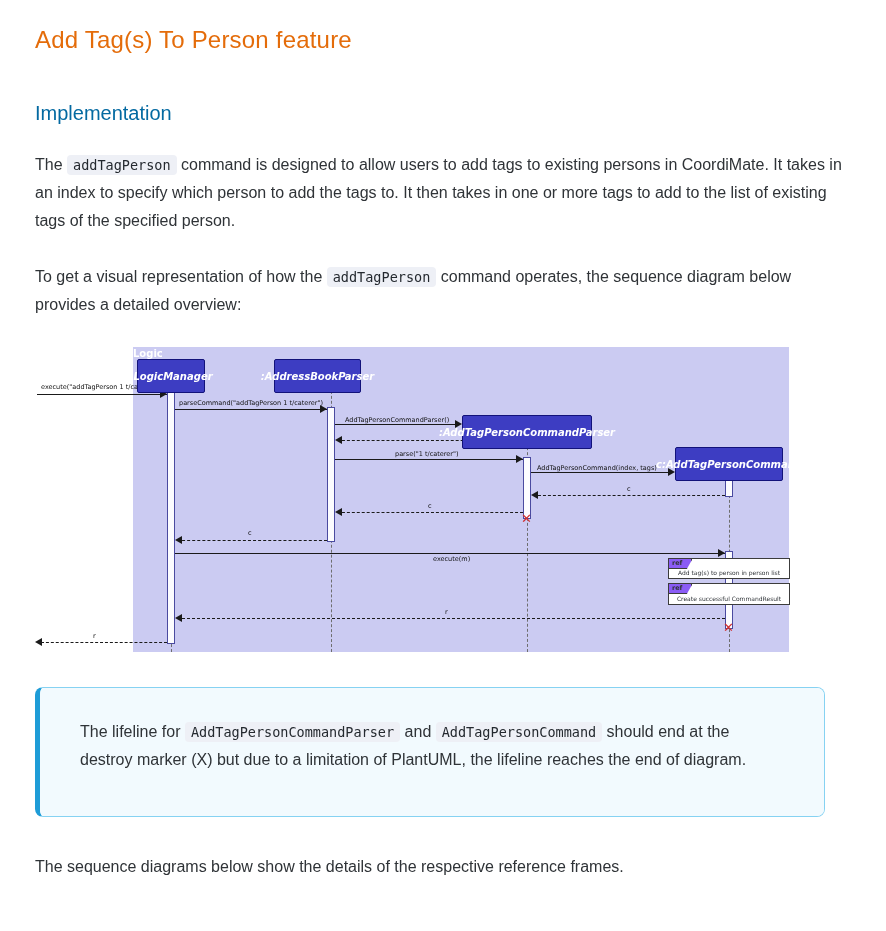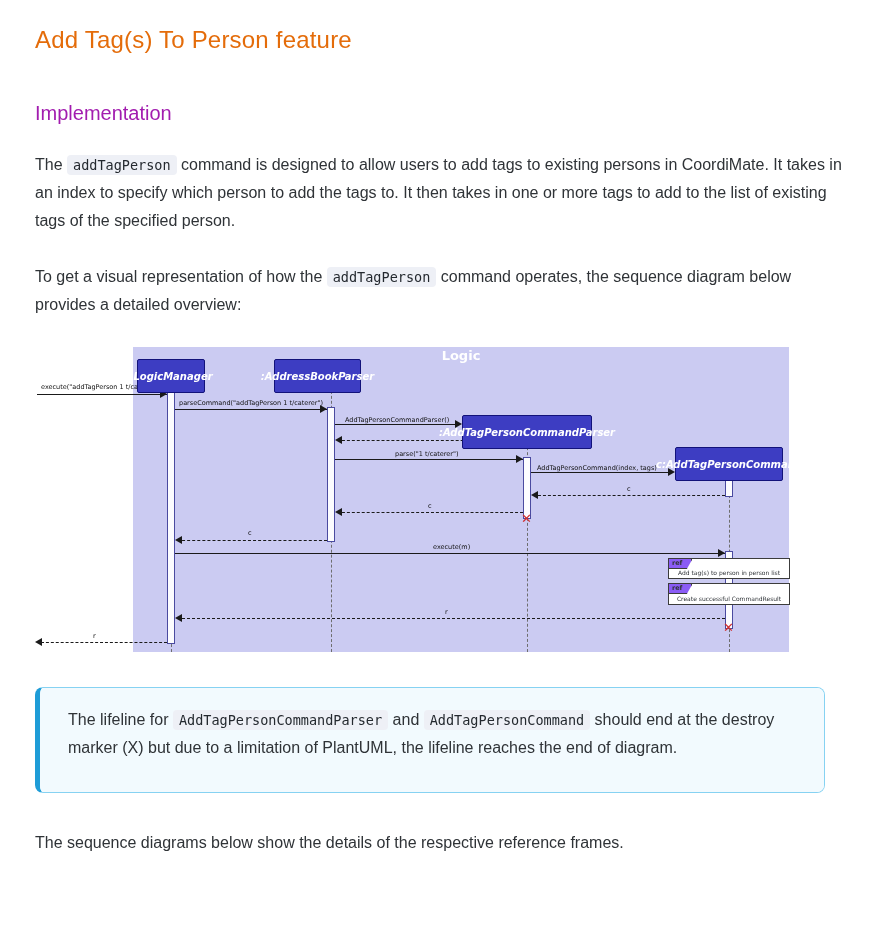--- a/index.html
+++ b/index.html
@@ -8,43 +8,43 @@
     font-family: "Liberation Sans", sans-serif;
     color: #2f3337;
   }
   .page { width: 886px; box-sizing: border-box; padding: 12px 35px 30px 35px; }
 
   h1.page-title {
     color: #e46c0a; font-size: 24px; font-weight: 400;
     margin: 14px 0 0 0; letter-spacing: 0.2px;
   }
   h2.section-heading {
-    color: #a21caf; font-size: 20px; font-weight: 400;
+    color: #0369a1; font-size: 20px; font-weight: 400;
     margin: 48px 0 26px 0;
   }
   p.body-text { font-size: 16px; line-height: 1.75; margin: 0 0 28px 0; }
   code.inline {
     font-family: "DejaVu Sans Mono", monospace;
     font-size: 13.5px;
     background: #eef0f6;
     color: #24292f;
     padding: 2px 6px;
     border-radius: 4px;
   }
 
   
   .seq {
     position: relative; width: 754px; height: 305px;
     margin: 0 0 0 0;
     font-family: "DejaVu Sans", sans-serif;
   }
   .seq .frame { position: absolute; background: #cbcbf2; }
   .seq .frame-title {
-    position: absolute; text-align: center; color: #ffffff;
-    font-size: 13px; font-weight: bold;
+    position: absolute; text-align: left; color: #ffffff;
+    font-size: 10px; font-weight: bold;
   }
   .ll { position: absolute; width: 0; border-left: 1px dashed #6e6e6e; }
   .act {
     position: absolute; width: 8px; box-sizing: border-box;
     background: #fcfcff; border: 1px solid #4a4aa0;
   }
   .pt {
     position: absolute; height: 34px; box-sizing: border-box;
     background: #3d3dc2; border: 1px solid #12127a; border-radius: 2px;
     color: #ffffff; font-weight: bold; font-size: 10px;
@@ -87,21 +87,21 @@
     border-radius: 8px;
     overflow: hidden;
   }
   .note-header {
     background: #d9eefa;
     padding: 19px 24px 15px 24px;
     display: flex; align-items: center; gap: 14px;
   }
   .note-title { font-weight: bold; font-size: 16px; color: #1b2733; }
   .note-body { background: #f2fafe; padding: 14px 24px 26px 24px; }
-  .note-body p { margin: 4px; }
+  .note-body p { margin: 16px; }
 
   p.closing { margin: 36px 0 0 0; }
 </style>
 </head>
 <body>
 
 <div class="page">
 
   <h1 class="page-title">Add Tag(s) To Person feature</h1>
 
@@ -160,21 +160,21 @@
     <div class="ah l" style="left:496px;top:144px;"></div>
 
     <div class="mlabel" style="left:393px;top:155px;">c</div>
     <div class="ln dash" style="left:302px;top:165px;width:186px;"></div>
     <div class="ah l" style="left:300px;top:161px;"></div>
 
     <div class="mlabel" style="left:213px;top:182px;">c</div>
     <div class="ln dash" style="left:142px;top:193px;width:150px;"></div>
     <div class="ah l" style="left:140px;top:189px;"></div>
 
-    <div class="mlabel" style="left:398px;top:196px;text-align:right;">execute(m)</div>
+    <div class="mlabel" style="left:398px;top:208px;text-align:right;">execute(m)</div>
     <div class="ln" style="left:140px;top:206px;width:550px;"></div>
     <div class="ah r" style="left:683px;top:202px;"></div>
 
     <div class="ref" style="left:633px;top:211px;width:122px;height:21px;">
       <div class="ref-tab">ref</div>
       <div class="ref-label">Add tag(s) to person in person list</div>
     </div>
     <div class="ref" style="left:633px;top:236px;width:122px;height:22px;">
       <div class="ref-tab">ref</div>
       <div class="ref-label">Create successful CommandResult</div>

